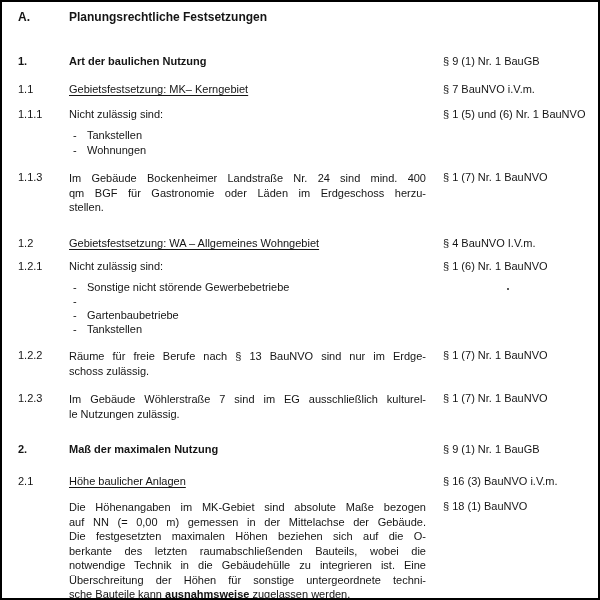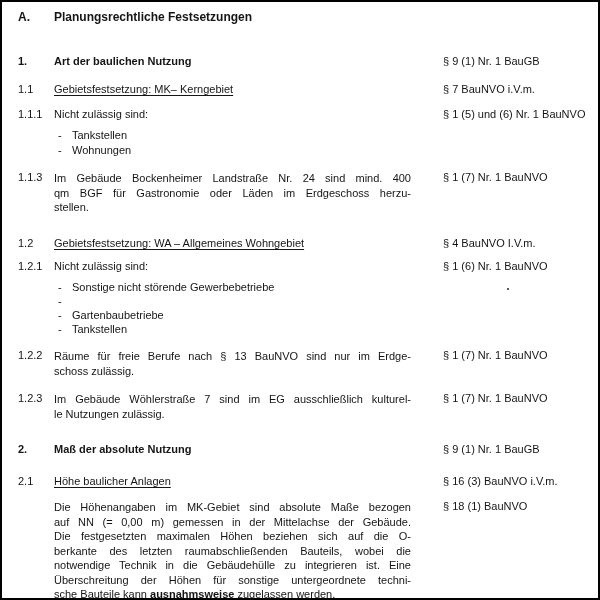--- a/index.html
+++ b/index.html
@@ -7,21 +7,21 @@
     width:600px;height:600px;overflow:hidden;background:#ffffff;
     font-family:"Liberation Sans", sans-serif;color:#151515;
     -webkit-font-smoothing:antialiased;
   }
   .page{
     position:absolute;left:0;top:0;width:600px;height:600px;
     box-sizing:border-box;border:2px solid #000;background:#fff;
   }
   .row{position:absolute;left:0;width:100%;font-size:11px;line-height:13px;}
   .num{position:absolute;left:16px;white-space:nowrap;}
-  .txt{position:absolute;left:52px;width:357px;}
+  .txt{position:absolute;left:67px;width:357px;}
   .ref{position:absolute;left:441px;white-space:nowrap;}
   .b{font-weight:bold;}
   .u{text-decoration:underline;text-underline-offset:2px;white-space:nowrap;}
   .h1 .num,.h1 .txt{font-size:12px;font-weight:bold;}
   .para .txt{line-height:14.5px;}
   .jl{text-align:justify;text-align-last:justify;}
   .jl-last{text-align:right;text-align-last:left;}
   .li{position:relative;}
   .list1 .li{height:15px;}
   .list2 .li{height:14px;}
@@ -127,21 +127,21 @@
     <span class="num">1.2.3</span>
     <span class="txt">
       <span class="jl" style="display:block">Im Gebäude Wöhlerstraße 7 sind im EG ausschließlich kulturel-</span>
       <span class="jl-last" style="display:block">le Nutzungen zulässig.</span>
     </span>
     <span class="ref">§ 1 (7) Nr. 1 BauNVO</span>
   </div>
 
   <div class="row" style="top:441px">
     <span class="num b">2.</span>
-    <span class="txt b">Maß der absolute Nutzung</span>
+    <span class="txt b">Maß der maximalen Nutzung</span>
     <span class="ref">§ 9 (1) Nr. 1 BauGB</span>
   </div>
 
   <div class="row" style="top:473px">
     <span class="num">2.1</span>
     <span class="txt u">Höhe baulicher Anlagen</span>
     <span class="ref">§ 16 (3) BauNVO i.V.m.</span>
   </div>
 
   <div class="row para" style="top:498px">

